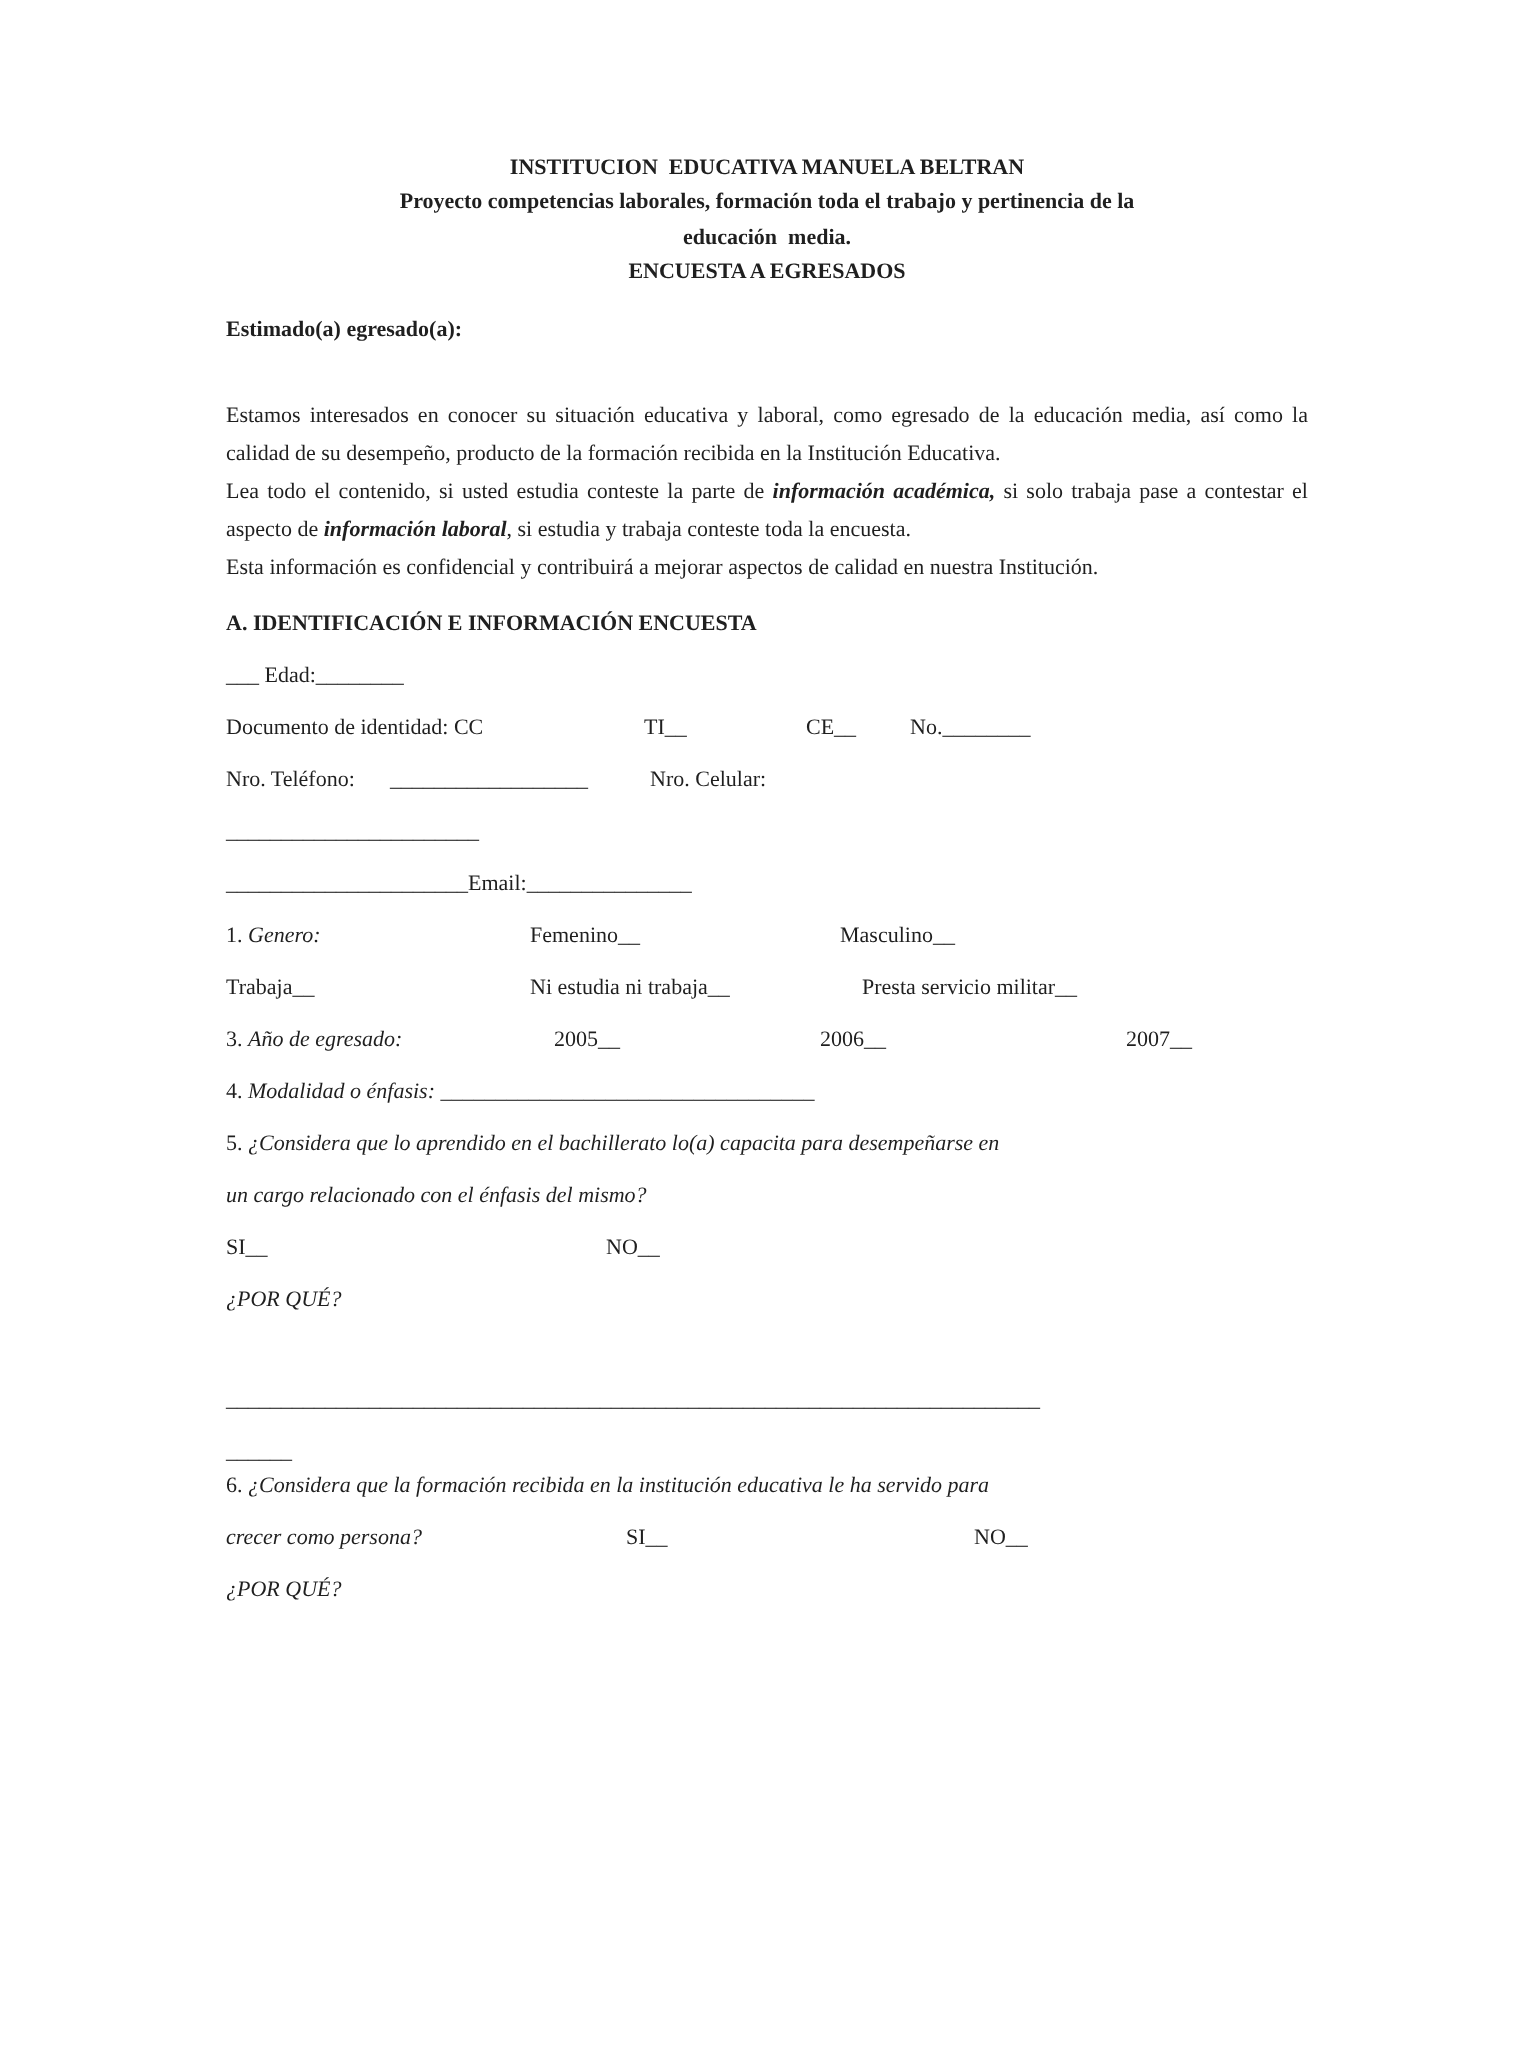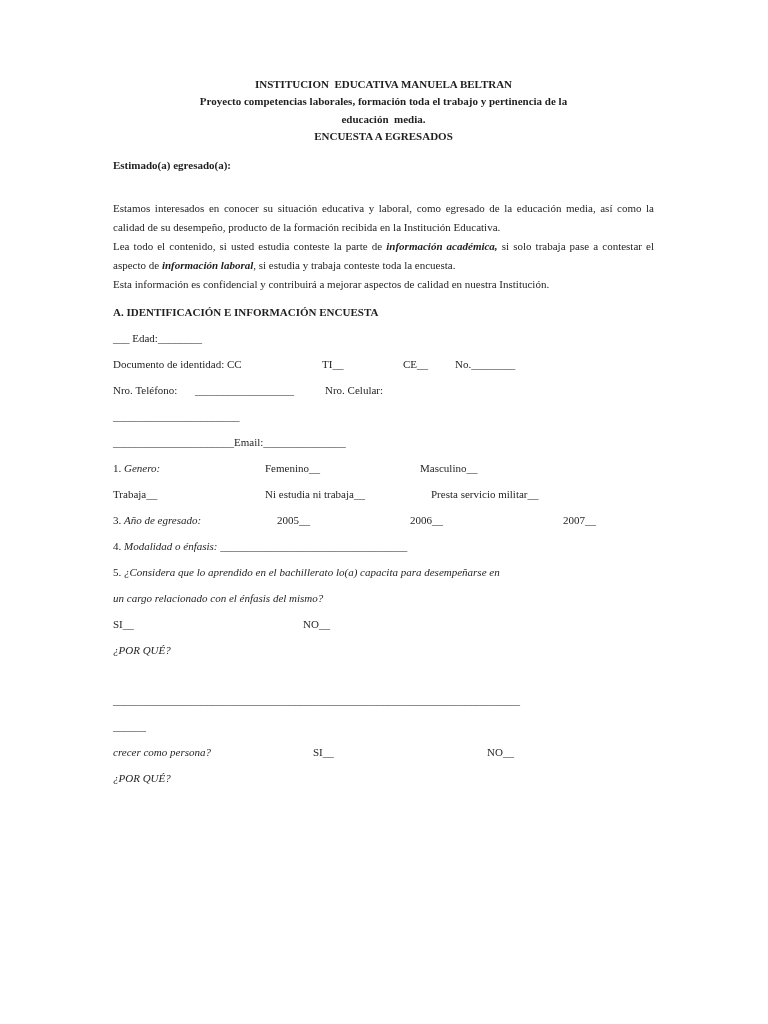--- a/index.html
+++ b/index.html
@@ -103,20 +103,21 @@
       <div class="frow"><span class="it">un cargo relacionado con el énfasis del mismo?</span></div>
 
       <div class="frow"><span>SI__</span><span class="abs" style="left:190px">NO__</span></div>
 
       <div class="frow"><span class="it">¿POR QUÉ?</span></div>
 
       <div class="frow mt8"><span class="blank">__________________________________________________________________________</span></div>
 
       <div class="frow"><span class="blank">______</span></div>
 
+      <div class="frow mtneg"><span>6. </span><span class="it">¿Considera que la formación recibida en la institución educativa le ha servido para</span></div>
 
       <div class="frow"><span class="it">crecer como persona?</span><span class="abs" style="left:200px">SI__</span><span class="abs" style="left:374px">NO__</span></div>
 
       <div class="frow"><span class="it">¿POR QUÉ?</span></div>
 
     </div>
   </div>
 </div>
 
 </body></html>

